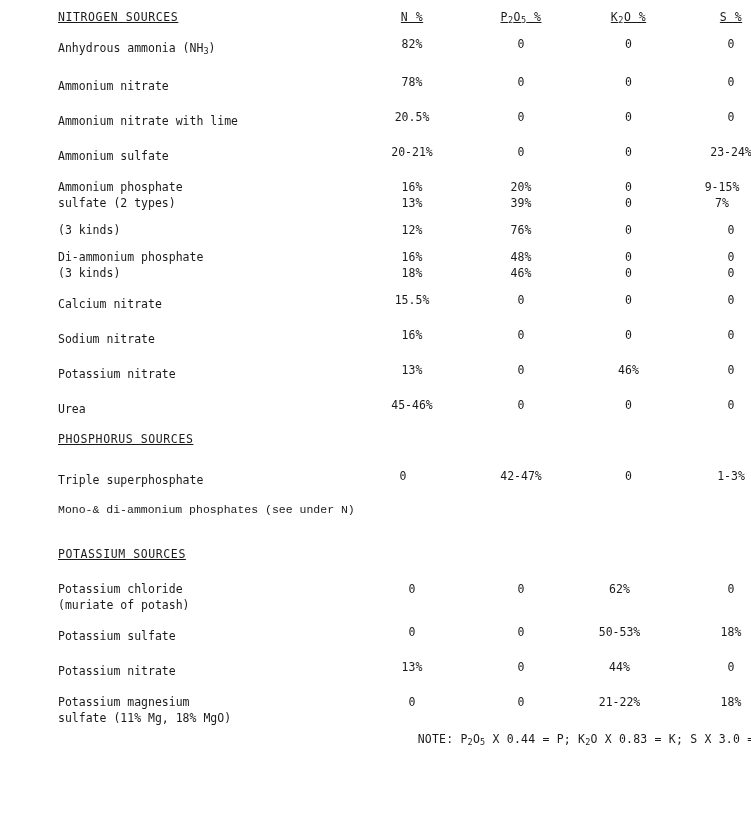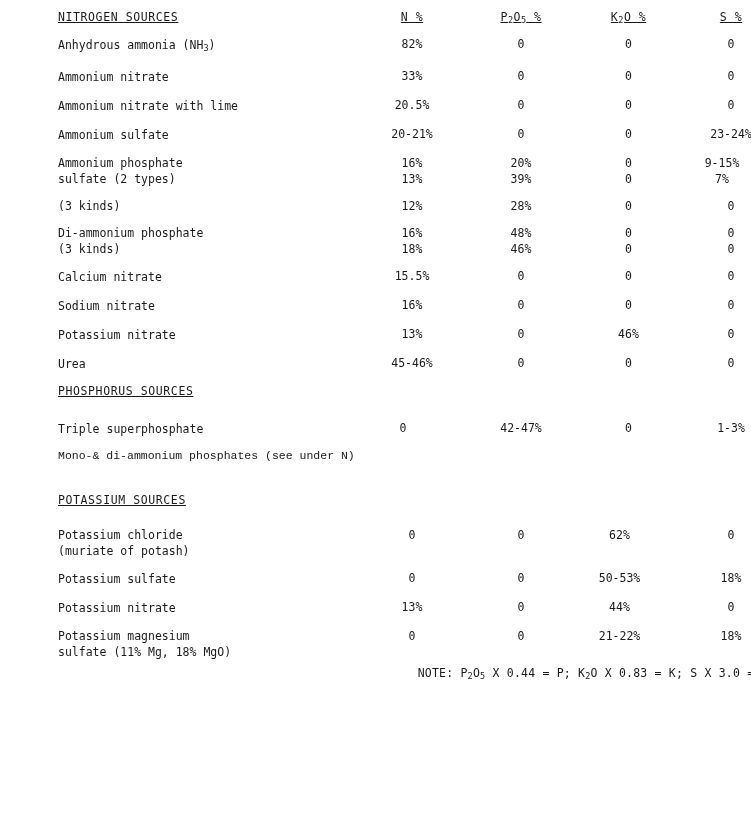--- a/index.html
+++ b/index.html
@@ -55,21 +55,21 @@
     letter-spacing: 0.5px;
   }
   .hdr-col .sub, .lbl .sub, .note .sub {
     font-size: 8.5px;
     vertical-align: -2px;
   }
 
   .lbl {
     text-align: left;
     font-size: 11.5px;
-    line-height: 18px;
+    line-height: 24px;
     white-space: nowrap;
   }
   .num {
     text-align: center;
     font-size: 11.5px;
     line-height: 16px;
   }
   .num.r {
     padding-right: 18px;
   }
@@ -127,21 +127,21 @@
         <td class="num">0</td>
         <td class="num">0</td>
         <td class="num">0</td>
       </tr>
       <tr class="spacer-row">
           <td colspan="5"></td>
         </tr>
 
       <tr>
         <td class="lbl">Ammonium nitrate</td>
-        <td class="num">33%</td>
+        <td class="num">78%</td>
         <td class="num">0</td>
         <td class="num">0</td>
         <td class="num">0</td>
       </tr>
       <tr class="spacer-row">
           <td colspan="5"></td>
         </tr>
 
       <tr>
         <td class="lbl">Ammonium nitrate with lime</td>
@@ -179,21 +179,21 @@
         <td class="num">0</td>
         <td class="num r">7%</td>
       </tr>
       <tr class="spacer-row">
           <td colspan="5"></td>
         </tr>
 
       <tr class="row-group">
         <td class="lbl">(3 kinds)</td>
         <td class="num">12%</td>
-        <td class="num">28%</td>
+        <td class="num">76%</td>
         <td class="num">0</td>
         <td class="num">0</td>
       </tr>
       <tr class="spacer-row">
           <td colspan="5"></td>
         </tr>
 
       <tr class="row-group">
         <td class="lbl">Di-ammonium phosphate</td>
         <td class="num">16%</td>

